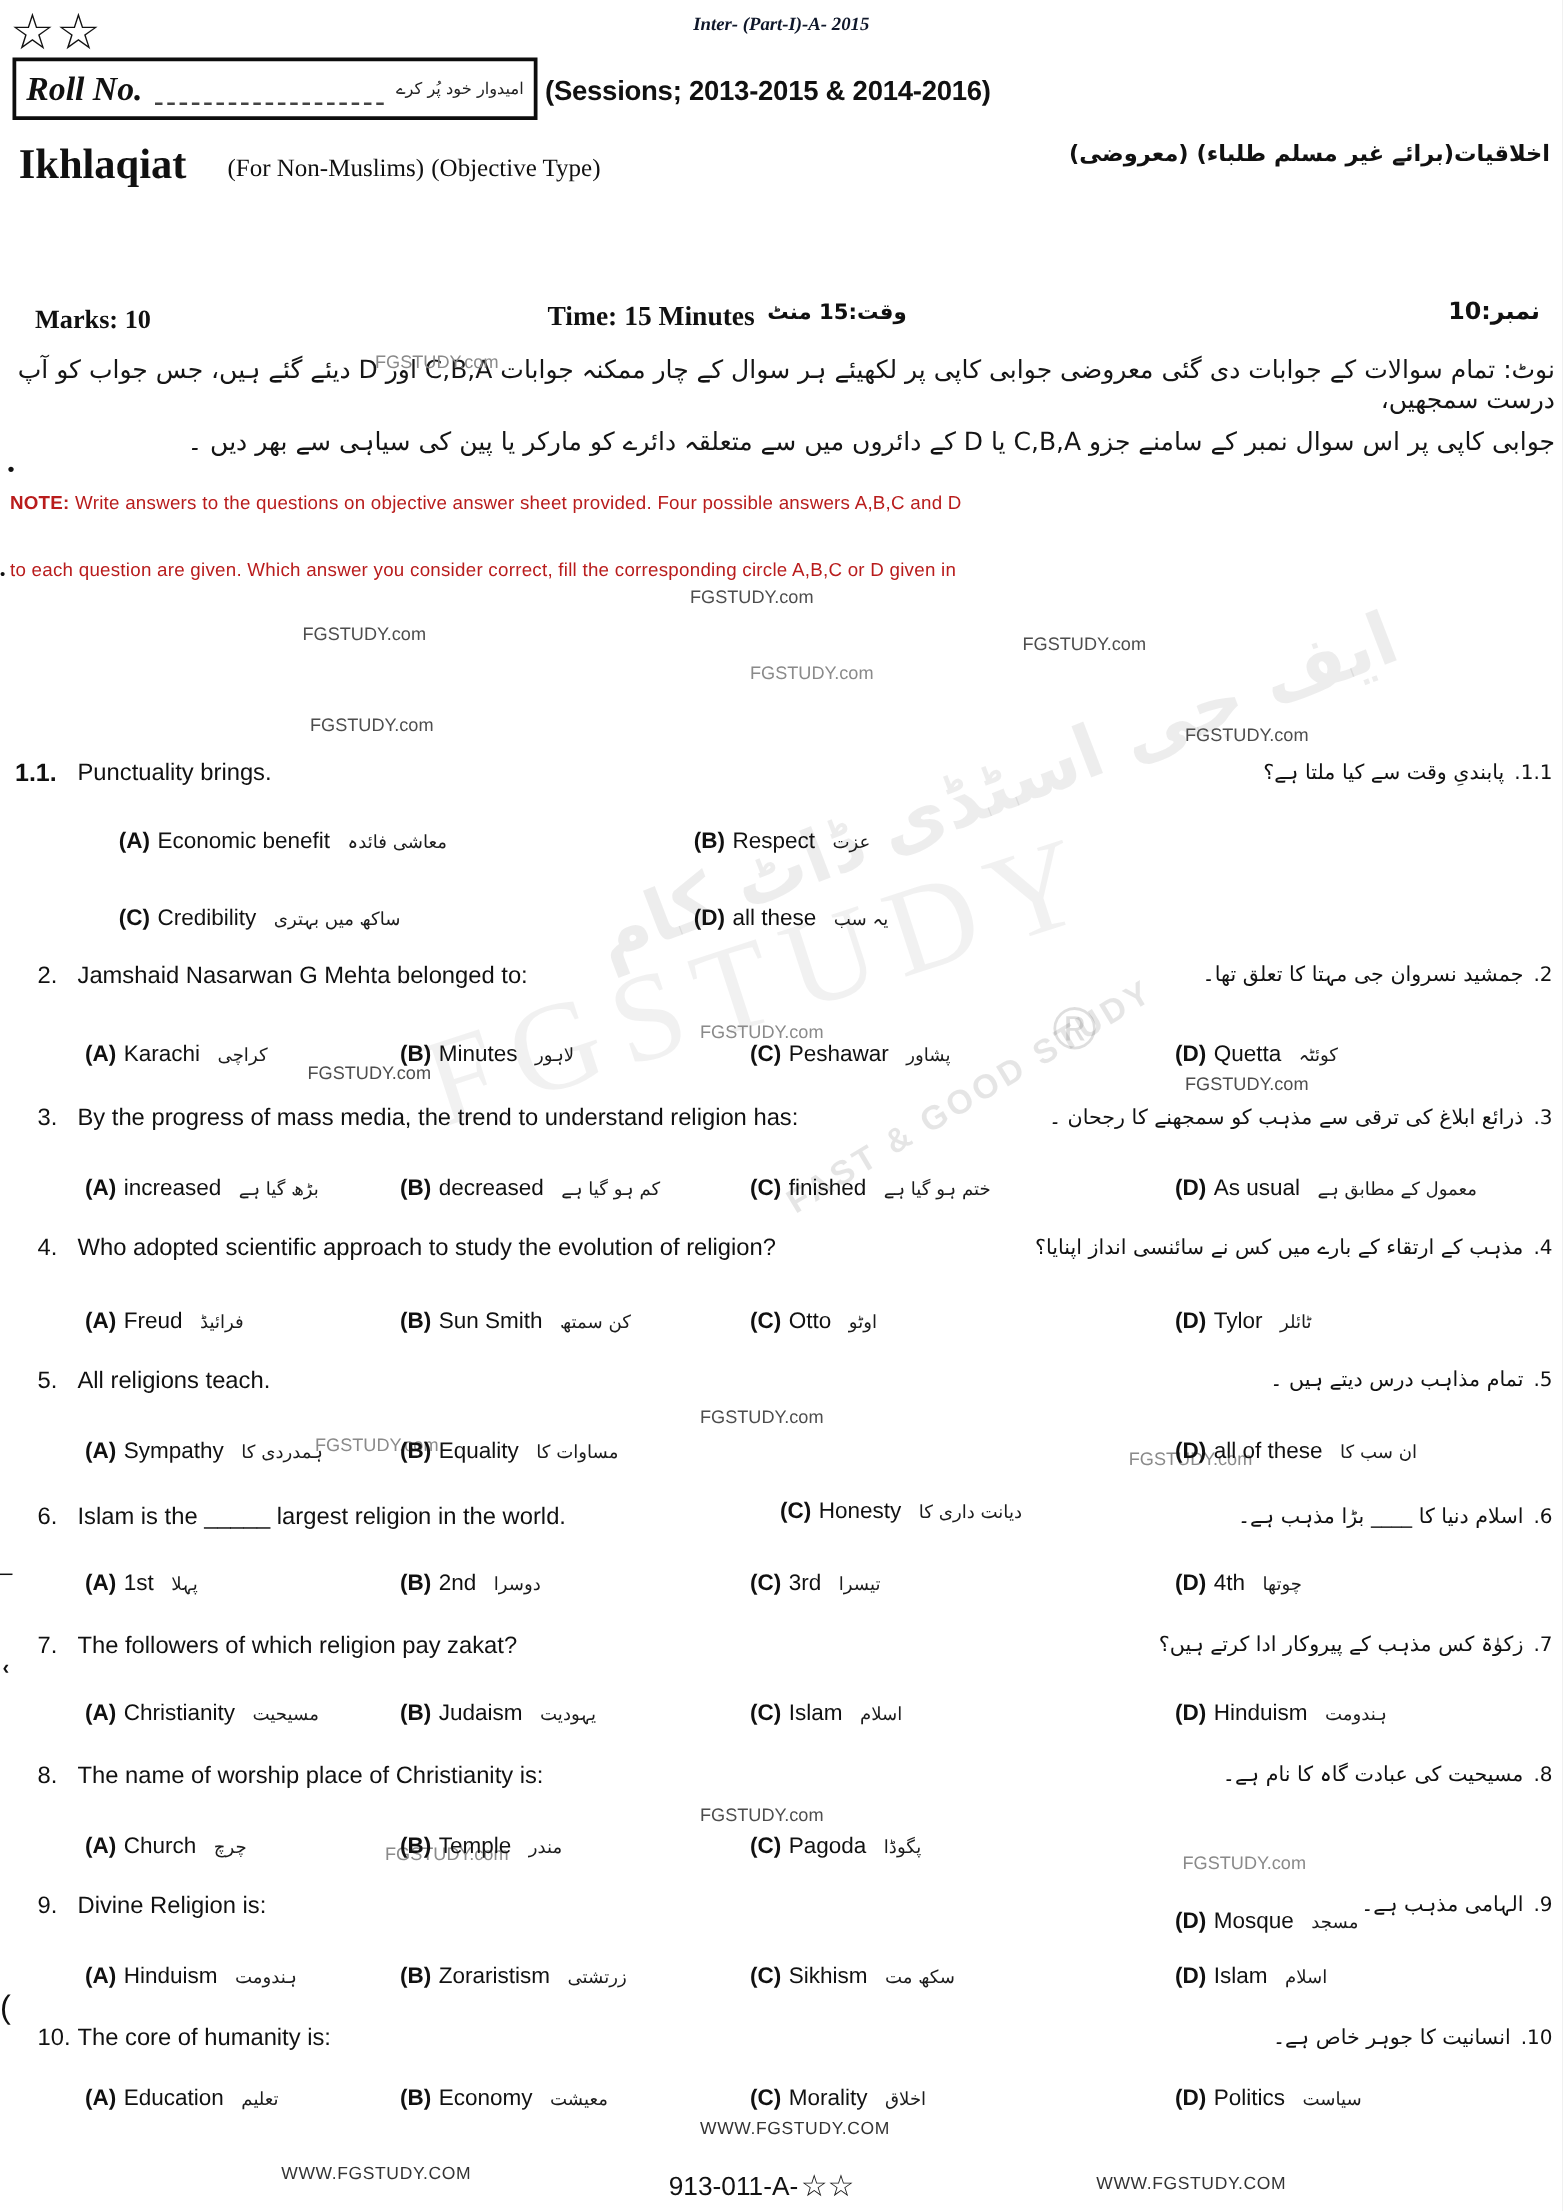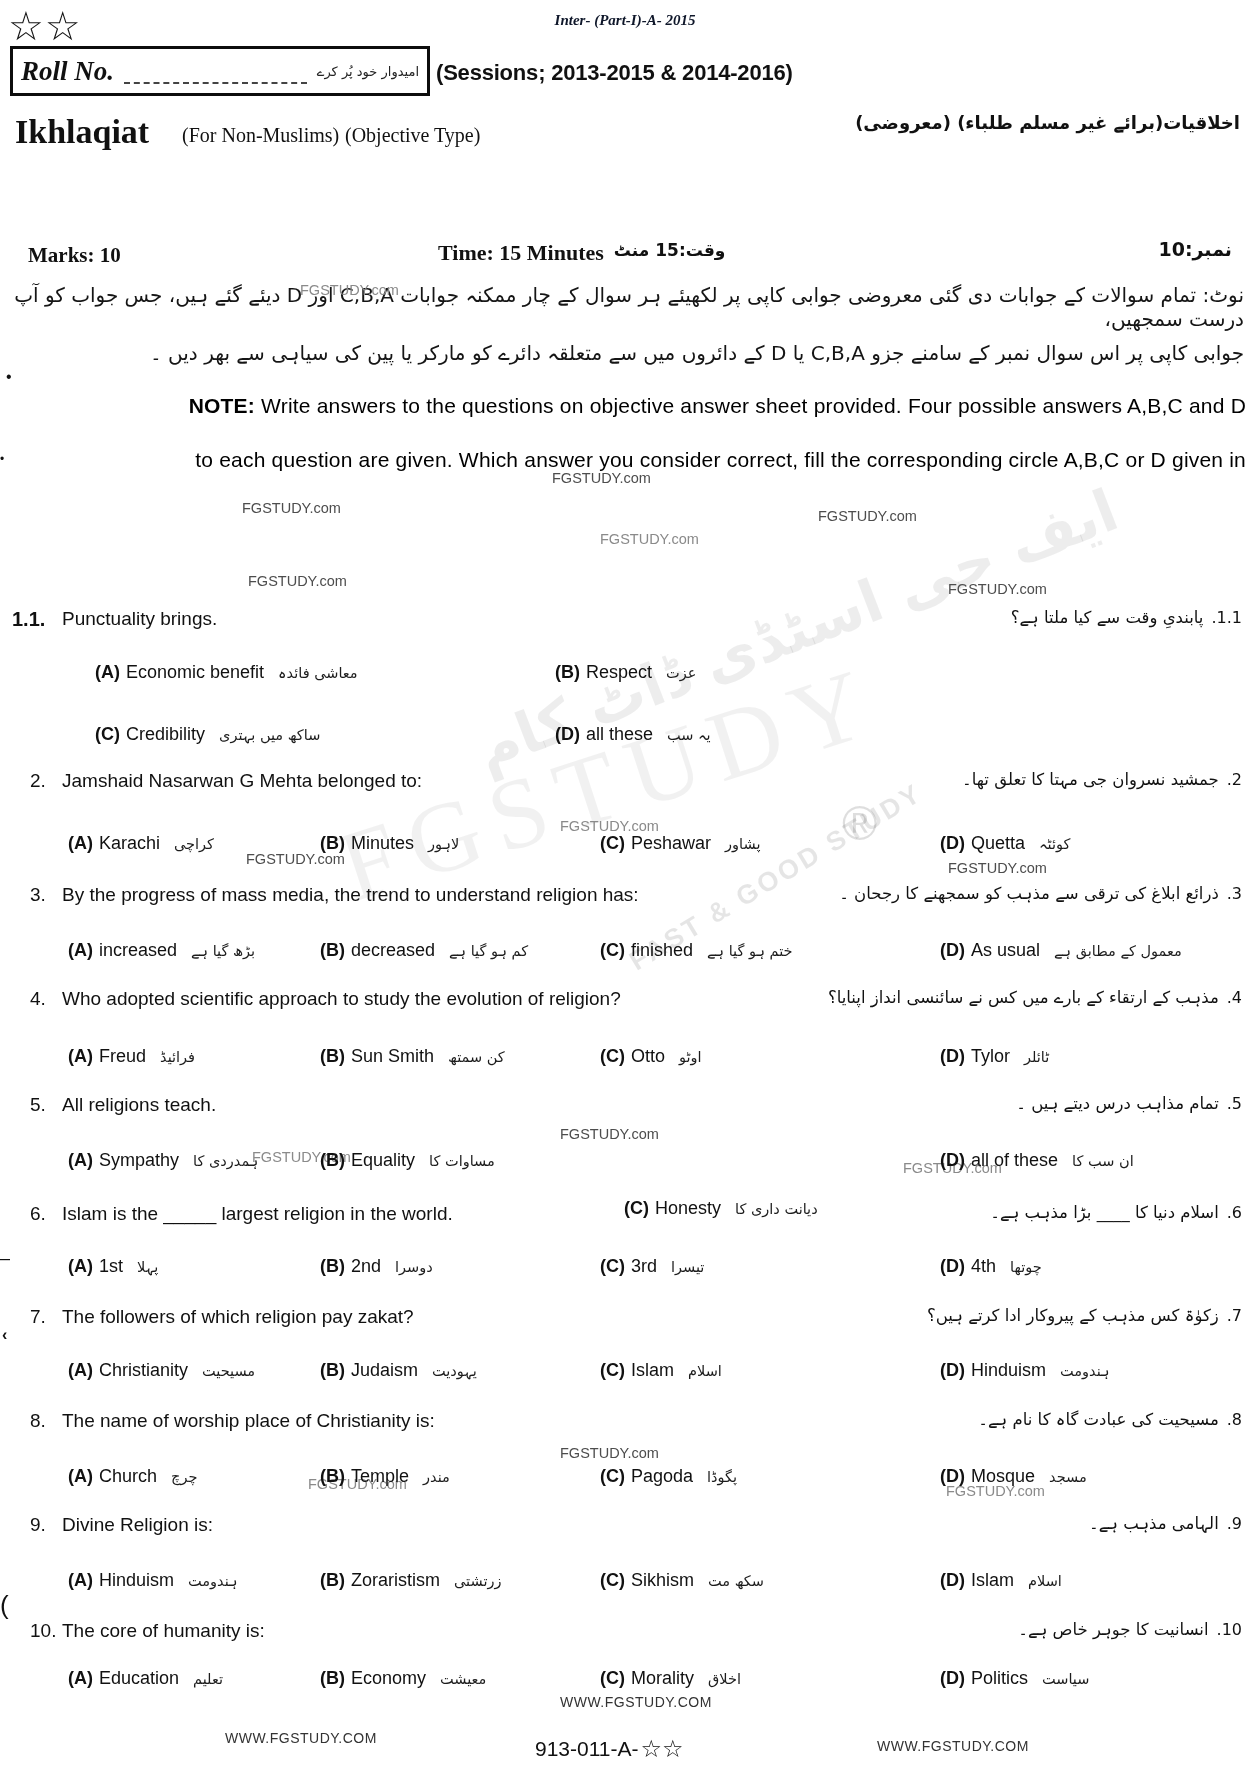--- a/index.html
+++ b/index.html
@@ -31,21 +31,21 @@
 
   .marks-en{top:243px;left:28px;font-family:"Liberation Serif",serif;font-weight:700;font-size:21px;}
   .time-wrap{top:240px;left:438px;display:flex;align-items:flex-start;gap:10px;}
   .time-en{font-family:"Liberation Serif",serif;font-weight:700;font-size:22px;}
   .time-ur{font-weight:700;font-size:17px;}
   .marks-ur{top:238px;right:18px;font-weight:700;font-size:19px;direction:rtl;}
 
   .note-ur{right:6px;width:1240px;direction:rtl;font-size:20px;color:#151515;}
   .note-ur-1{top:283px;}
   .note-ur-2{top:341px;}
-  .note-en{left:8px;width:1238px;font-size:21px;color:#000000;letter-spacing:0.2px;text-align:right;}
+  .note-en{left:8px;width:1238px;font-size:15px;color:#b91c1c;letter-spacing:0.2px;}
   .note-en b{font-weight:700;}
   .note-l1{top:394px;}
   .note-l2{top:448px;}
   .note-l3{top:502px;}
 
   
   .qrow{position:absolute;left:0;width:1250px;z-index:2;}
   .qnum{position:absolute;left:30px;font-size:19px;}
   .qnum-first{left:12px;font-weight:700;font-size:20px;}
   .qen{position:absolute;left:62px;font-size:19px;}
@@ -213,21 +213,21 @@
       <span class="qnum">8.</span>
       <span class="qen">The name of worship place of Christianity is:</span>
       <span class="qur ur">
         <span class="qur-num">.8</span>
         <span class="qur-text">مسیحیت کی عبادت گاہ کا نام ہے۔</span>
       </span>
     </div>
     <span class="opt" style="left: 68px; top: 1466px;"><b>(A)</b><span class="oen">Church</span><span class="our">چرچ</span></span>
     <span class="opt" style="left: 320px; top: 1466px;"><b>(B)</b><span class="oen">Temple</span><span class="our">مندر</span></span>
     <span class="opt" style="left: 600px; top: 1466px;"><b>(C)</b><span class="oen">Pagoda</span><span class="our">پگوڈا</span></span>
-    <span class="opt" style="left: 940px; top: 1466px;"><b>(D)</b><span class="oen">Mosque</span><span class="our">مسجد</span></span>
+    <span class="opt" style="left: 940px; top: 1526px;"><b>(D)</b><span class="oen">Mosque</span><span class="our">مسجد</span></span>
     <div class="qrow" style="top: 1514px;">
       <span class="qnum">9.</span>
       <span class="qen">Divine Religion is:</span>
       <span class="qur ur">
         <span class="qur-num">.9</span>
         <span class="qur-text">الہامی مذہب ہے۔</span>
       </span>
     </div>
     <span class="opt" style="left: 68px; top: 1570px;"><b>(A)</b><span class="oen">Hinduism</span><span class="our">ہندومت</span></span>
     <span class="opt" style="left: 320px; top: 1570px;"><b>(B)</b><span class="oen">Zoraristism</span><span class="our">زرتشتی</span></span>

